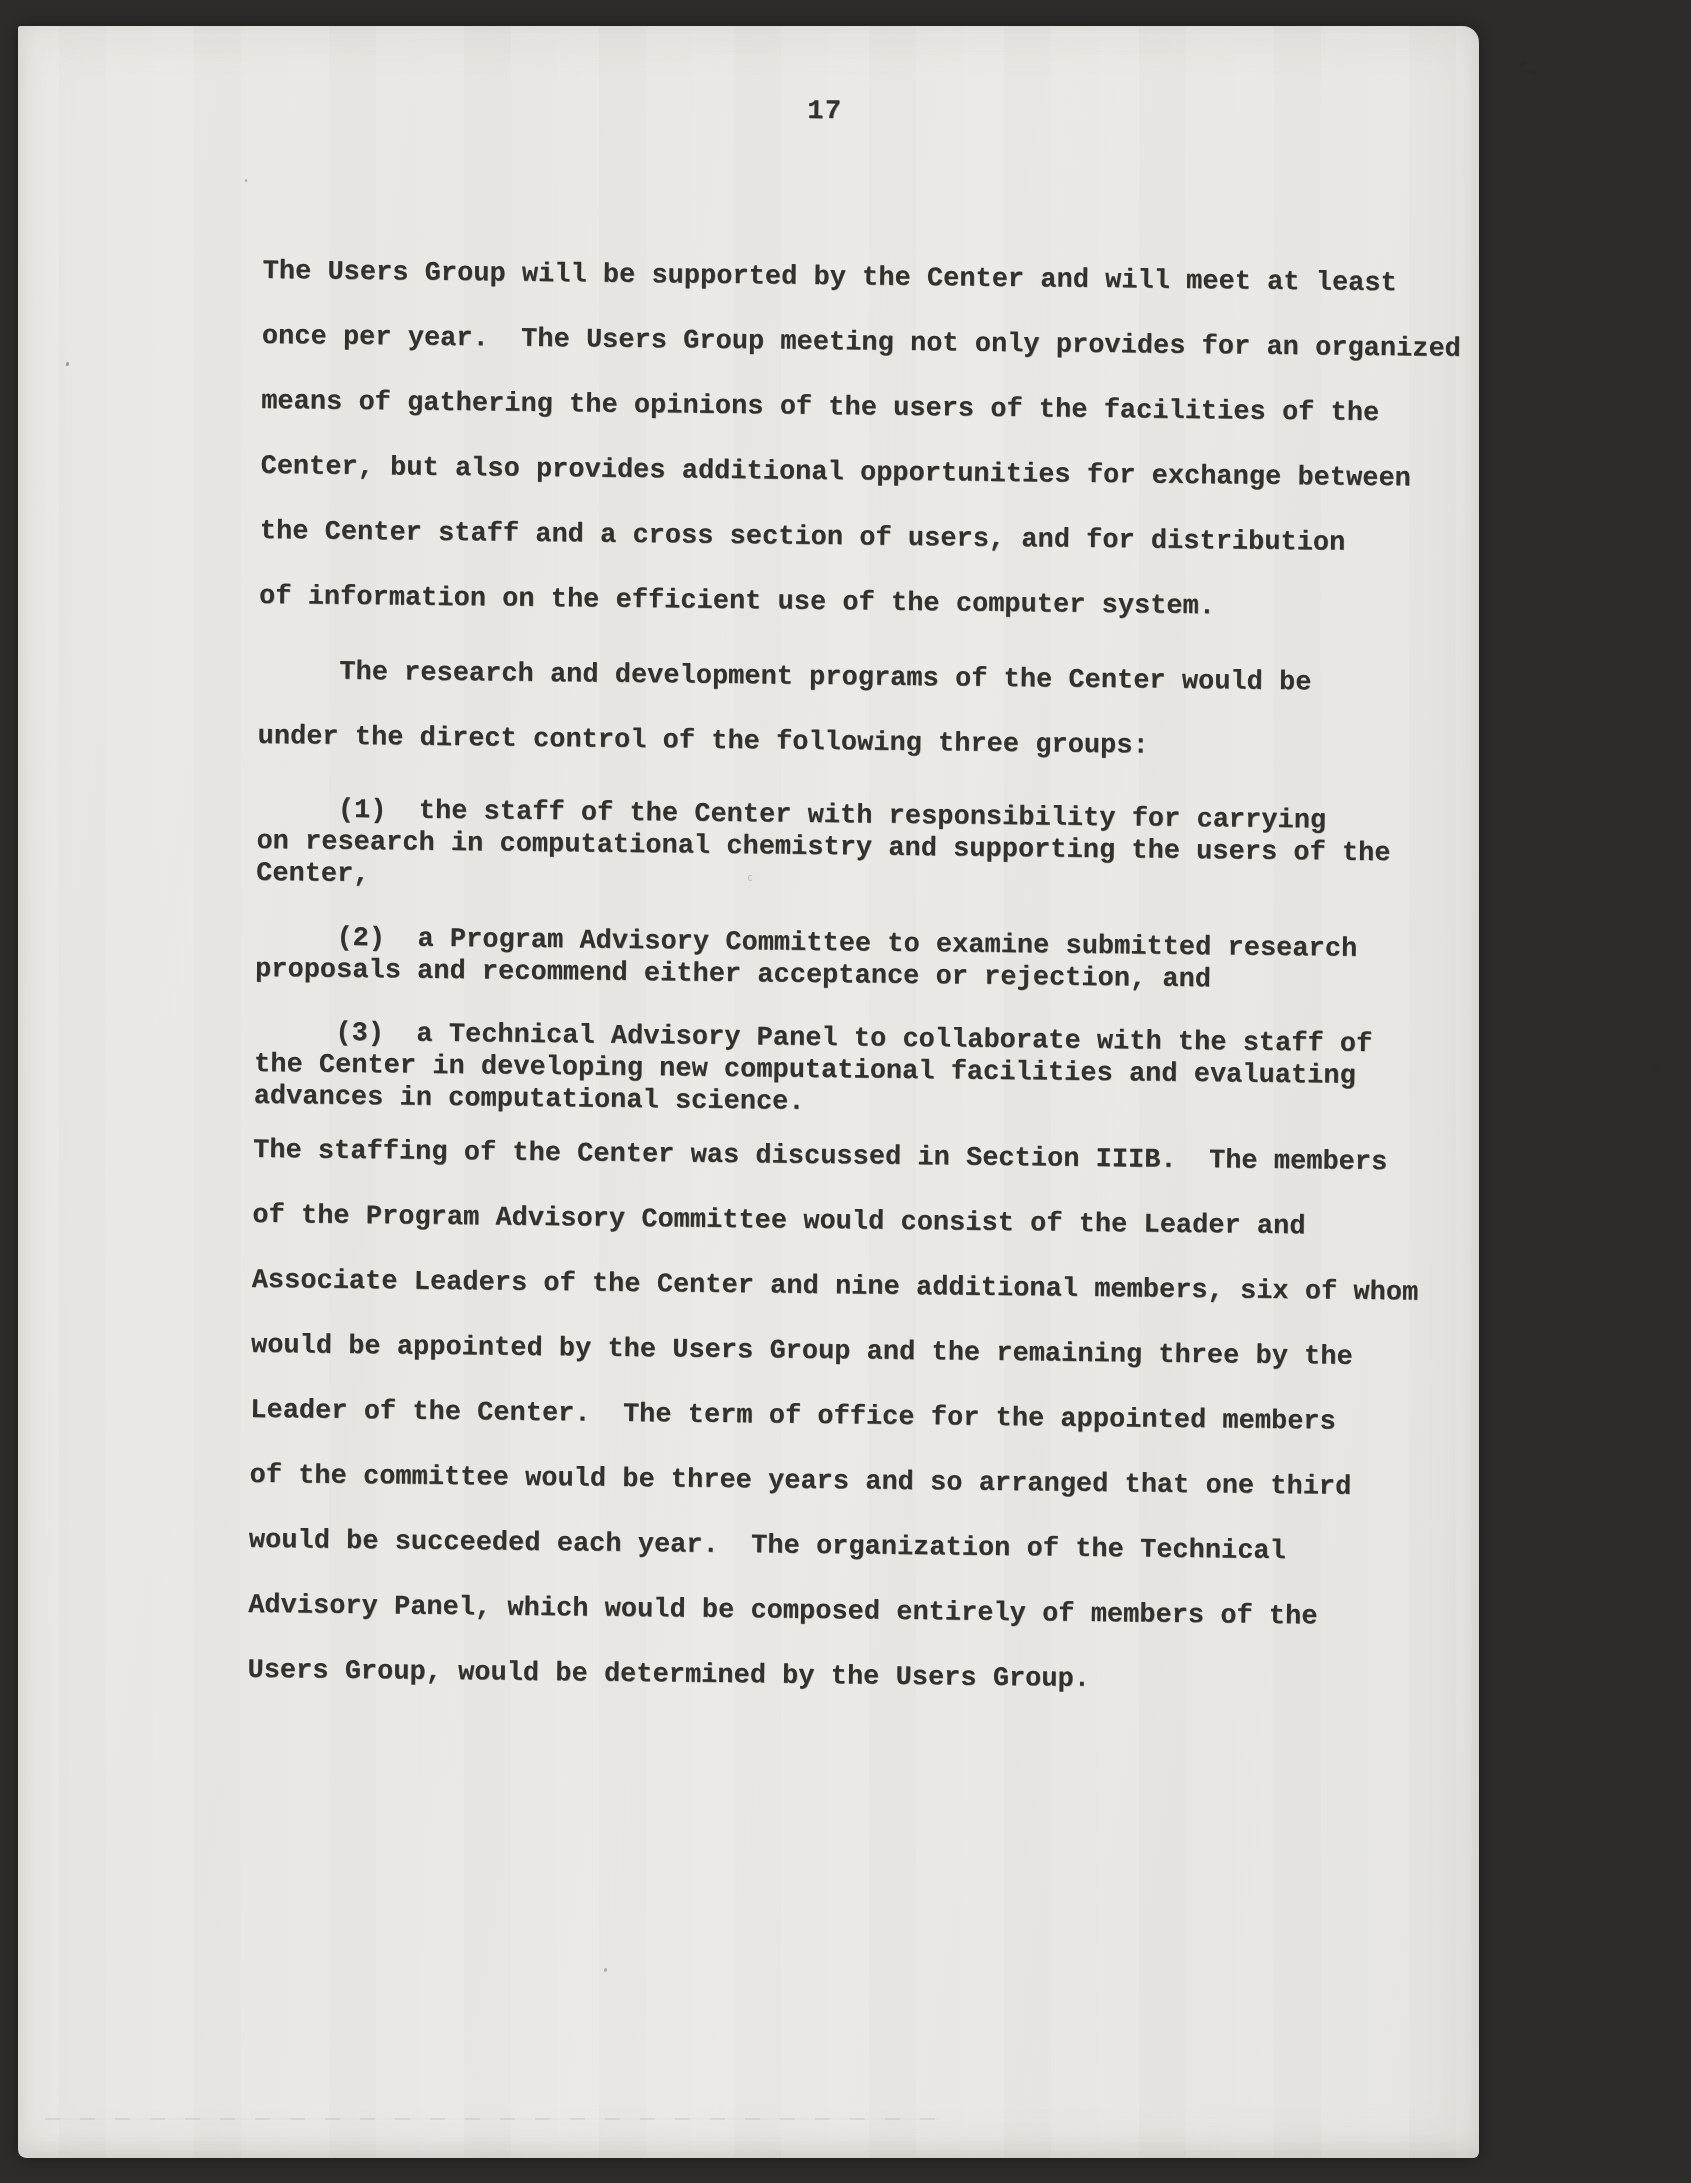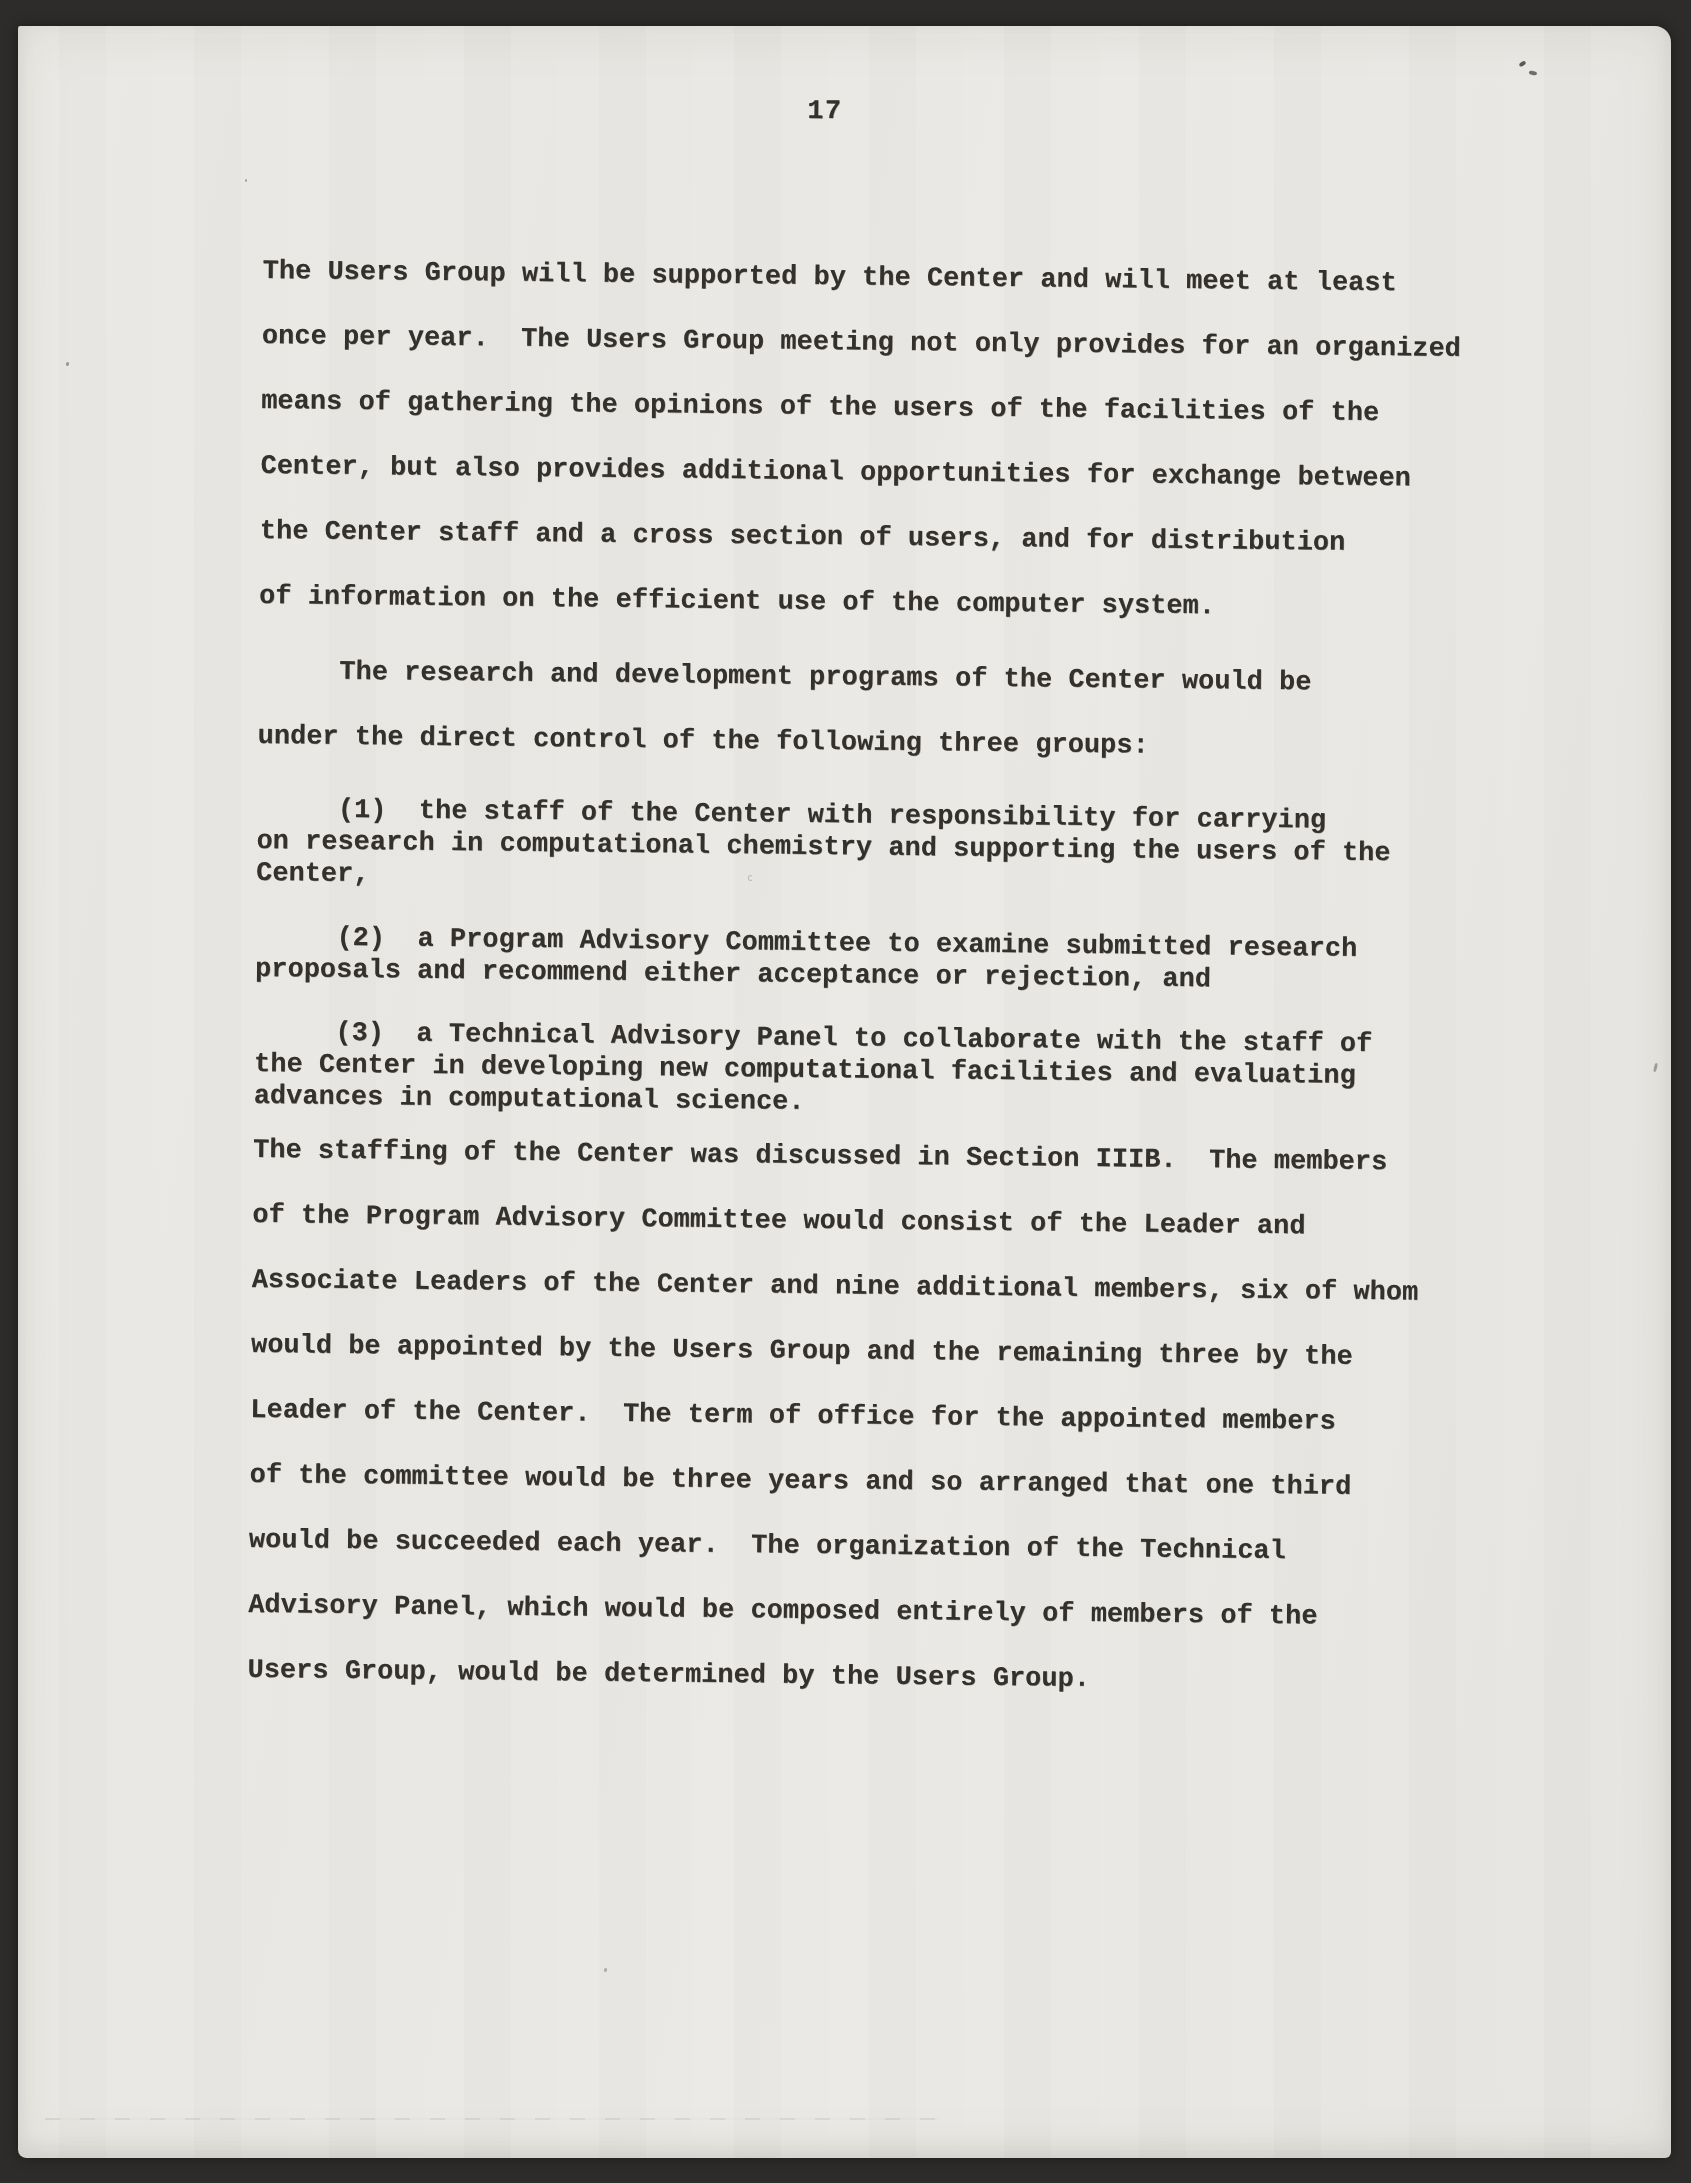--- a/index.html
+++ b/index.html
@@ -11,21 +11,21 @@
   html,body{width:1692px;height:2183px;}
   body{
     position:relative;
     background:var(--backdrop);
     overflow:hidden;
     font-family:"Liberation Mono","DejaVu Sans Mono",monospace;
   }
   .paper{
     position:absolute;
     left:17.6px; top:26px;
-    width:1653px; height:2132px;
+    width:1461px; height:2132px;
     background:
       linear-gradient(100deg,#eae9e5 0%,#e8e7e3 28%,#eae9e5 55%,#e5e4e0 100%);
     background-color:var(--paper);
     border-radius:2.3px 16.4px 5.9px 8.2px;
     box-shadow:
       0 0 13px rgba(0,0,0,0.40),
       inset 0 0 53px rgba(125,120,108,0.14),
       inset 0 -8.2px 17.6px rgba(90,86,78,0.10);
   }
   .grain{

